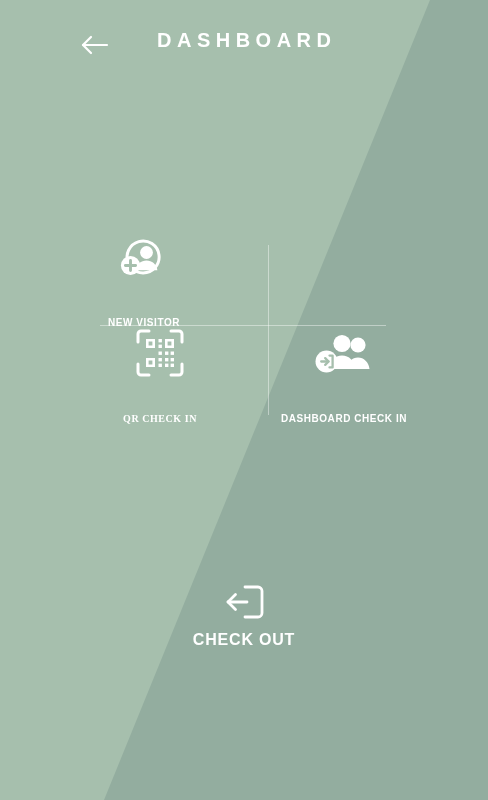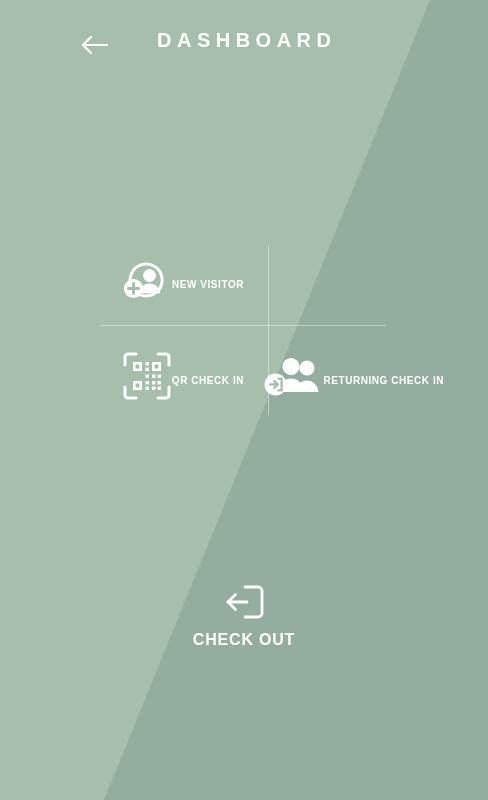--- a/index.html
+++ b/index.html
@@ -60,27 +60,27 @@
   }
   .divider-v {
     position:absolute;
     left:224px; top:13px;
     width:1px; height:170px;
     background:rgba(255,255,255,0.42);
   }
   .cell {
     position:absolute;
     width:50%; height:50%;
-    display:flex; flex-direction:row;
-    align-items:center; justify-content:flex-end;
+    display:flex; flex-direction:column;
+    align-items:center; justify-content:space-between;
     cursor:pointer;
   }
   .cell.c0 { left:0;   top:0; }
   .cell.c1 { left:50%; top:0; }
-  .cell.c2 { left:0;   top:50%; }
+  .cell.c2 { left:16px;   top:50%;font-family:Liberation Serif, serif; }
   .cell.c3 { left:50%; top:50%; }
   .cell .ico { height:50px; display:flex; align-items:center; justify-content:center; }
   .cell .lbl {
     margin-top:9px;
     color:#ffffff;
     font-size:10px;
     font-weight:bold;
     letter-spacing:0.55px;
     white-space:nowrap;
   }
@@ -179,21 +179,21 @@
             <circle cx="29" cy="14.5" r="8.6" fill="#ffffff"></circle>
             <path d="M15.5 40 C16.5 31.8 22 26.6 29 26.6 C36 26.6 41.5 31.8 42.5 40 Z" fill="#ffffff"></path>
             <circle cx="13.5" cy="32.5" r="11" fill="#ffffff"></circle>
             <g stroke="#a6bfad" stroke-width="2.3" stroke-linecap="round" stroke-linejoin="round" fill="none">
               <path d="M16.5 26.6 H19.6 V38.4 H16.5"></path>
               <path d="M8.2 32.5 H15.4"></path>
               <path d="M12.2 29.1 L15.6 32.5 L12.2 35.9"></path>
             </g>
           </svg>
         </div>
-        <div class="lbl">RETURNING CHECK IN</div>
+        <div class="lbl">DASHBOARD CHECK IN</div>
       </div>
     </div>
 
     <div class="checkout">
       <div class="ico">
         <svg width="46" height="40" viewBox="0 0 46 40" fill="none" stroke="#ffffff" stroke-width="2.8" stroke-linecap="round" stroke-linejoin="round">
           <path d="M24 5 H37 A4 4 0 0 1 41 9 V31 A4 4 0 0 1 37 35 H24"></path>
           <path d="M26 20 H7"></path>
           <path d="M14.5 12.5 L7 20 L14.5 27.5"></path>
         </svg>

